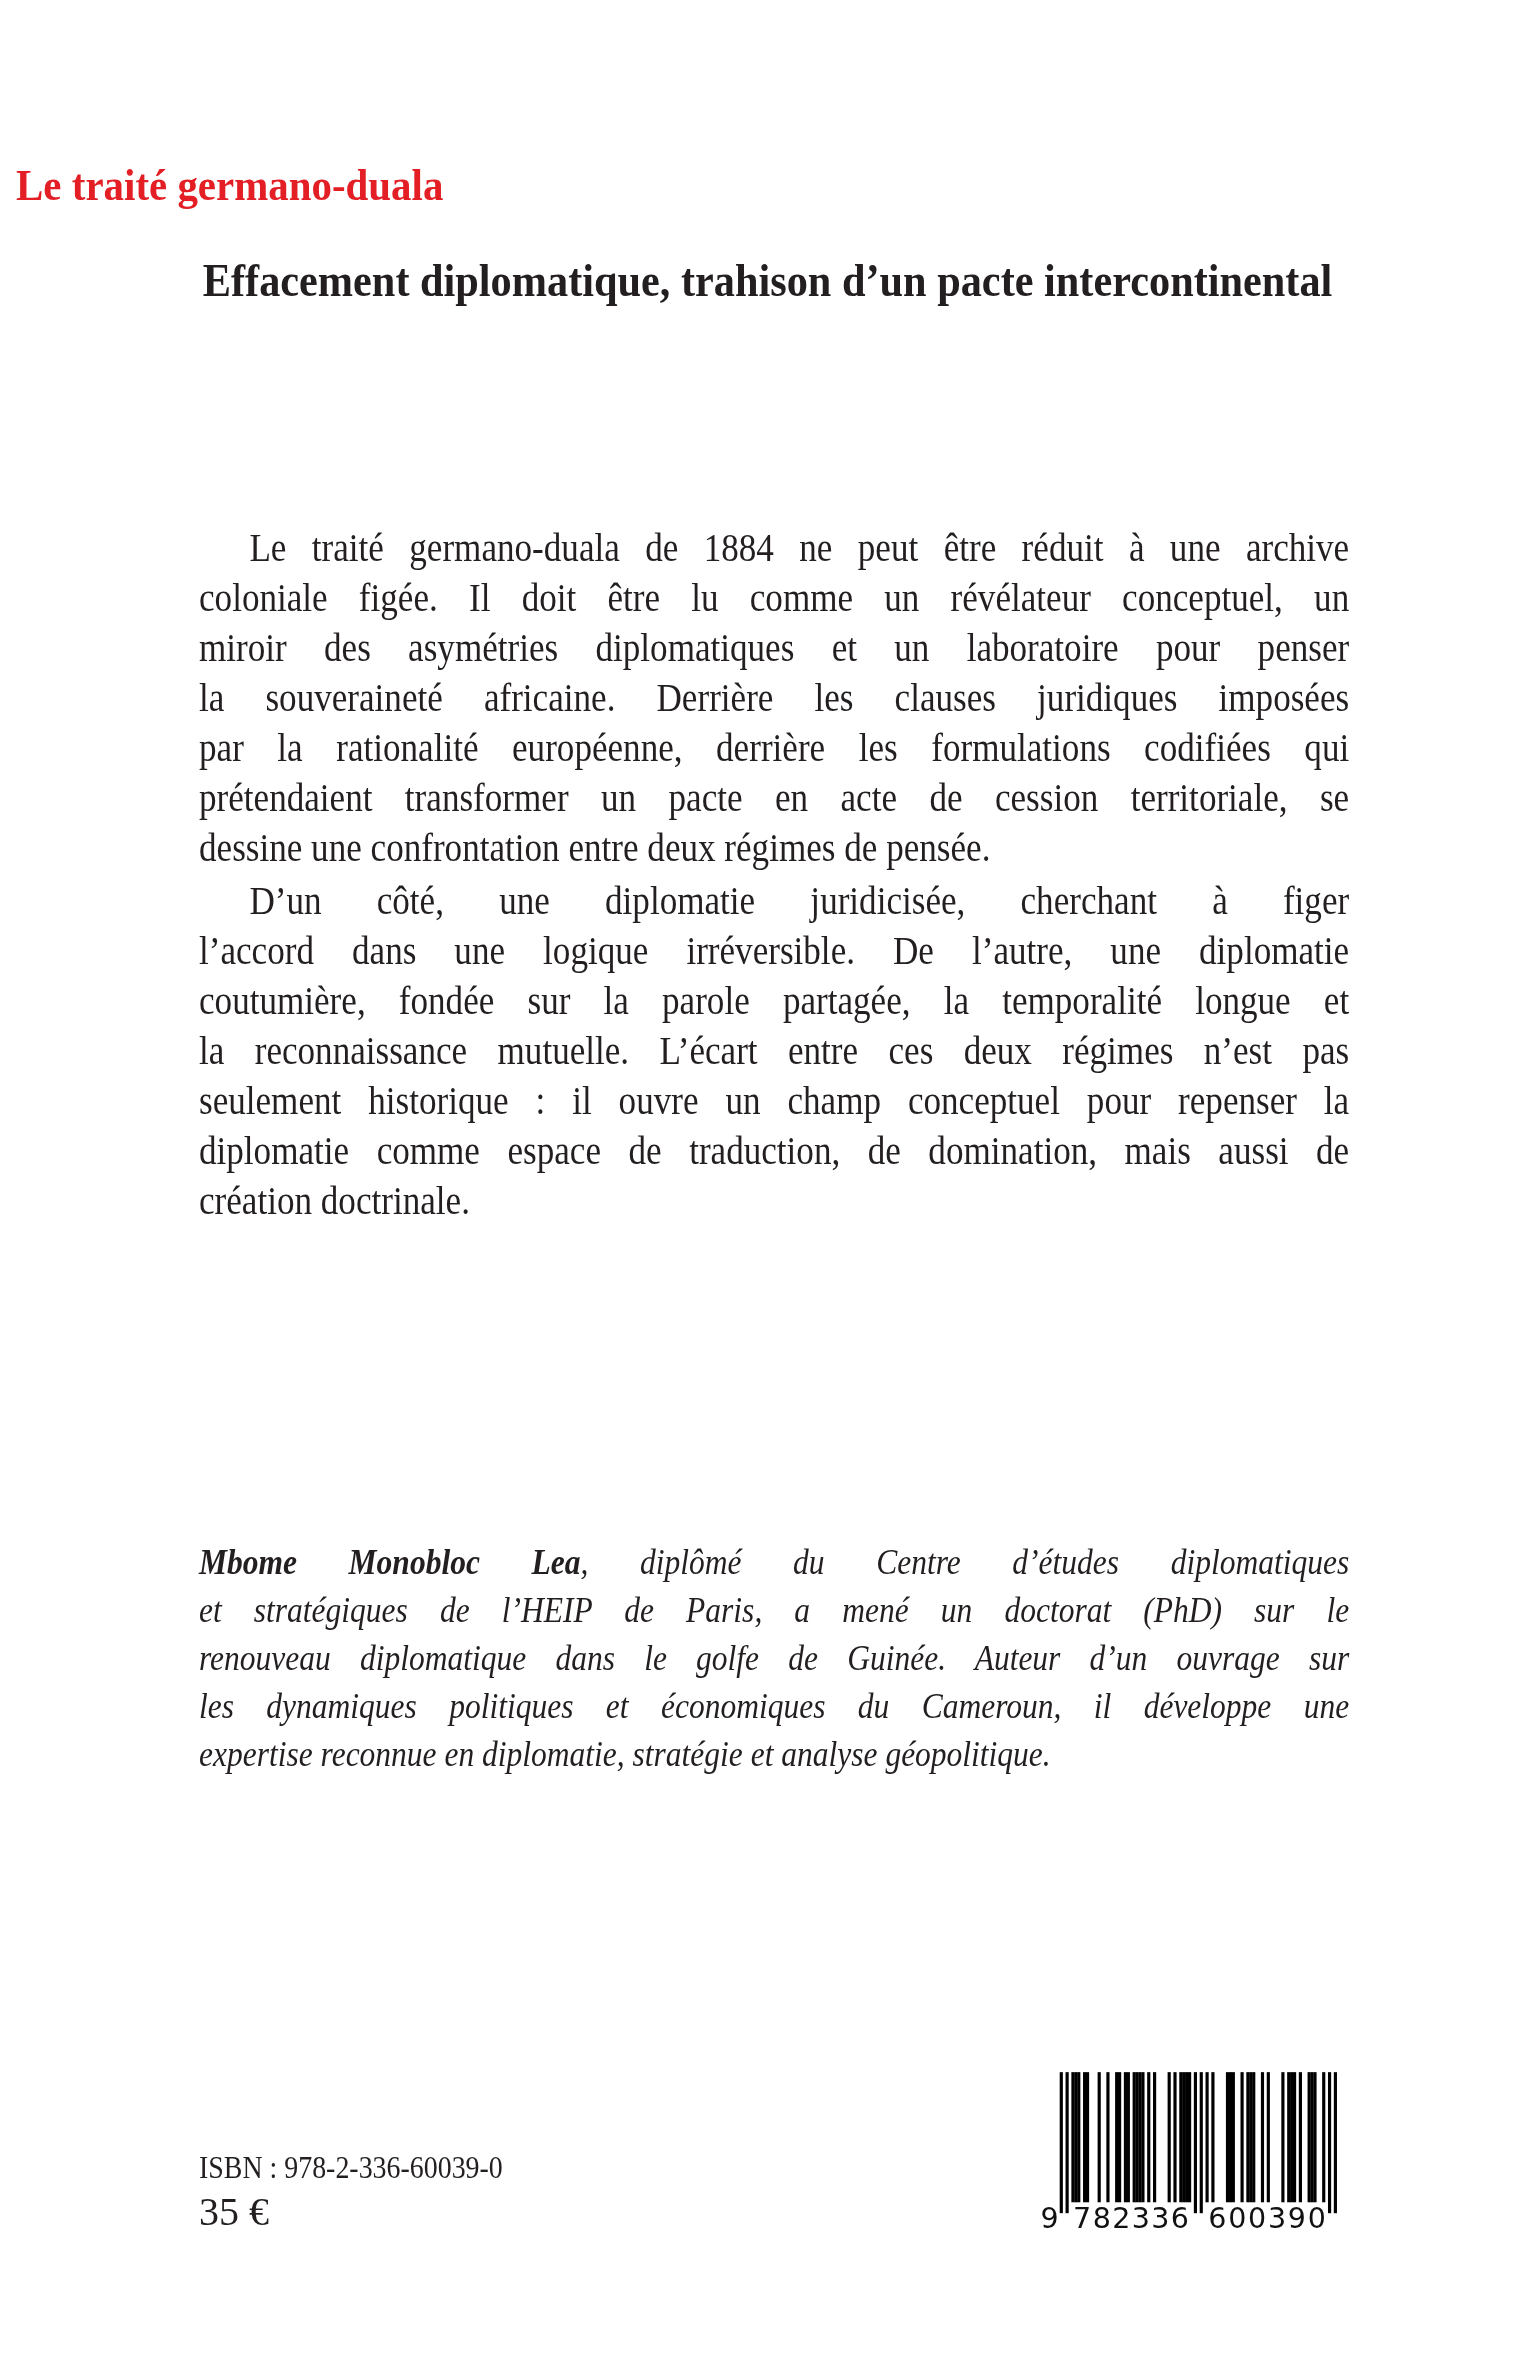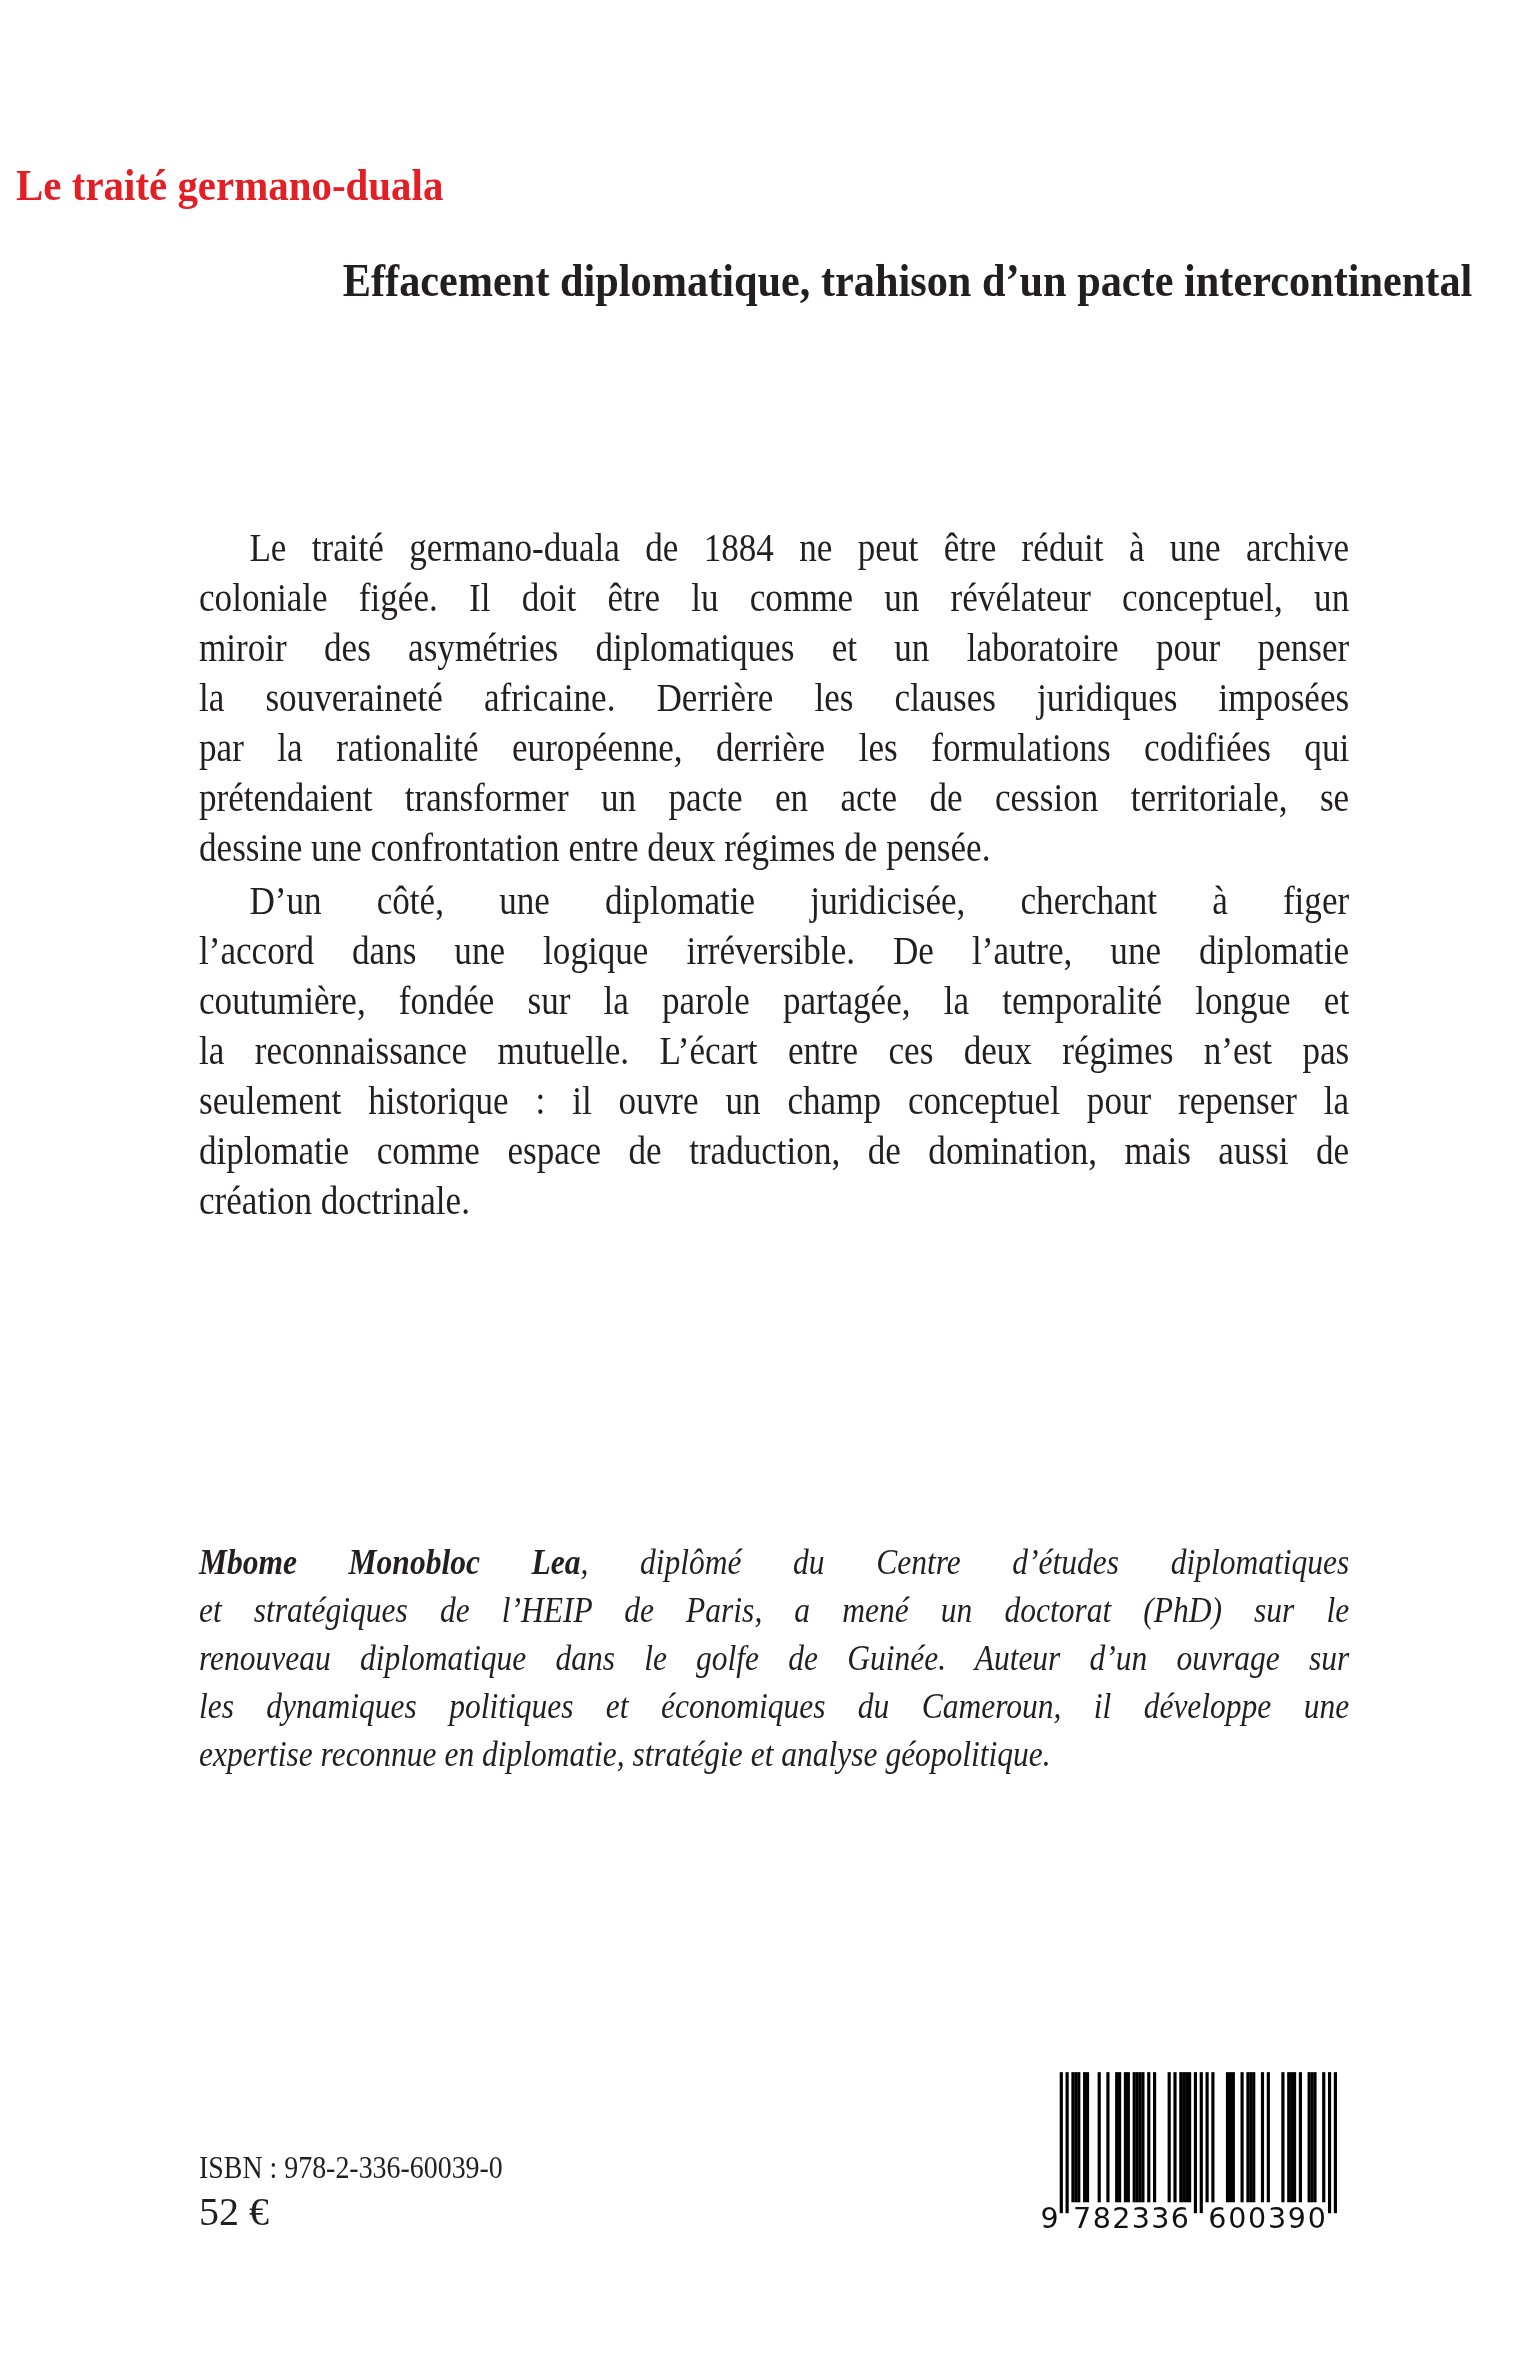--- a/index.html
+++ b/index.html
@@ -6,21 +6,21 @@
   body { width: 1535px; height: 2377px; position: relative; overflow: hidden; color: #231f20; }
   .abs { position: absolute; }
   .serif { font-family: "Liberation Serif", "DejaVu Serif", serif; }
   .title {
     left: 0; width: 1535px; top: 148px; height: 76px;
     text-align: left; font-size: 44px; line-height: 76px; font-weight: bold;
   }
   .title span { display: inline-block; transform: scaleX(0.93); transform-origin: center; white-space: nowrap; }
   .subtitle {
     left: 0; width: 1535px; top: 248px;
-    text-align: right; font-size: 47px; line-height: 65px; font-weight: bold;
+    text-align: center; font-size: 47px; line-height: 65px; font-weight: bold;
   }
   .subtitle .line { display: block; height: 65px; }
   .subtitle .line span { display: inline-block; transform: scaleX(0.9); transform-origin: center; white-space: nowrap; }
 
   .para {
     left: 199px; width: 1278px; transform: scaleX(0.9); transform-origin: left top;
     font-size: 39px; line-height: 50px;
   }
   .para .line {
     display: block; height: 50px; text-align: justify; text-align-last: justify;
@@ -77,21 +77,21 @@
 
 <div class="abs serif bio">
   <span class="line"><span class="author">Mbome Monobloc Lea</span><span>, diplômé du Centre d’études diplomatiques</span></span>
   <span class="line">et stratégiques de l’HEIP de Paris, a mené un doctorat (PhD) sur le</span>
   <span class="line">renouveau diplomatique dans le golfe de Guinée. Auteur d’un ouvrage sur</span>
   <span class="line">les dynamiques politiques et économiques du Cameroun, il développe une</span>
   <span class="line last">expertise reconnue en diplomatie, stratégie et analyse géopolitique.</span>
 </div>
 
 <div class="abs serif isbn">ISBN : 978-2-336-60039-0</div>
-<div class="abs serif price">52 €</div>
+<div class="abs serif price">35 €</div>
 
 <div class="abs barcode">
   <svg id="barcode-svg" width="319" height="164" viewBox="0 0 380 195">
     <g id="bars" fill="#000">
         <rect x="33.00" y="0" width="3.77" height="168"></rect>
         <rect x="39.95" y="0" width="3.77" height="168"></rect>
         <rect x="46.89" y="0" width="3.77" height="155"></rect>
         <rect x="50.37" y="0" width="3.77" height="155"></rect>
         <rect x="53.84" y="0" width="3.77" height="155"></rect>
         <rect x="60.79" y="0" width="3.77" height="155"></rect>

